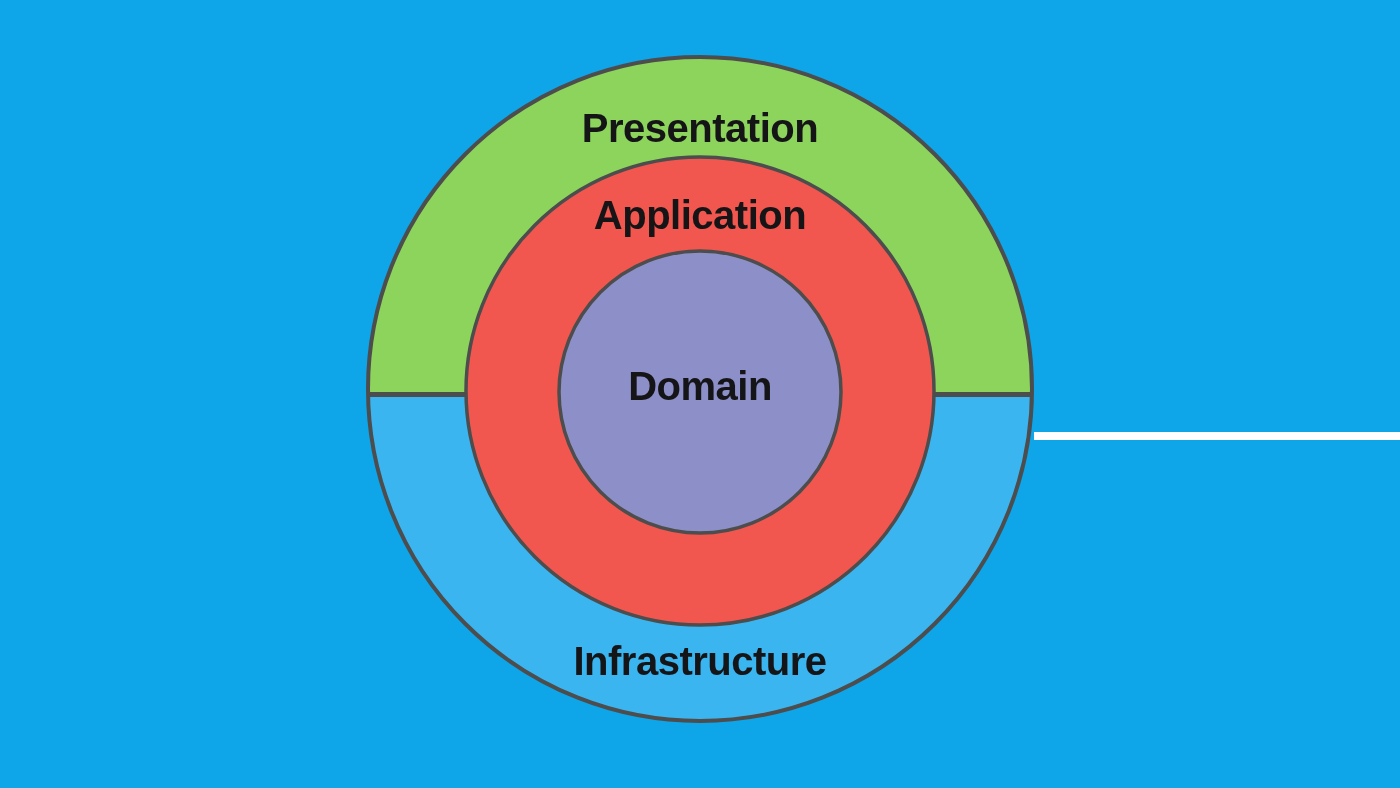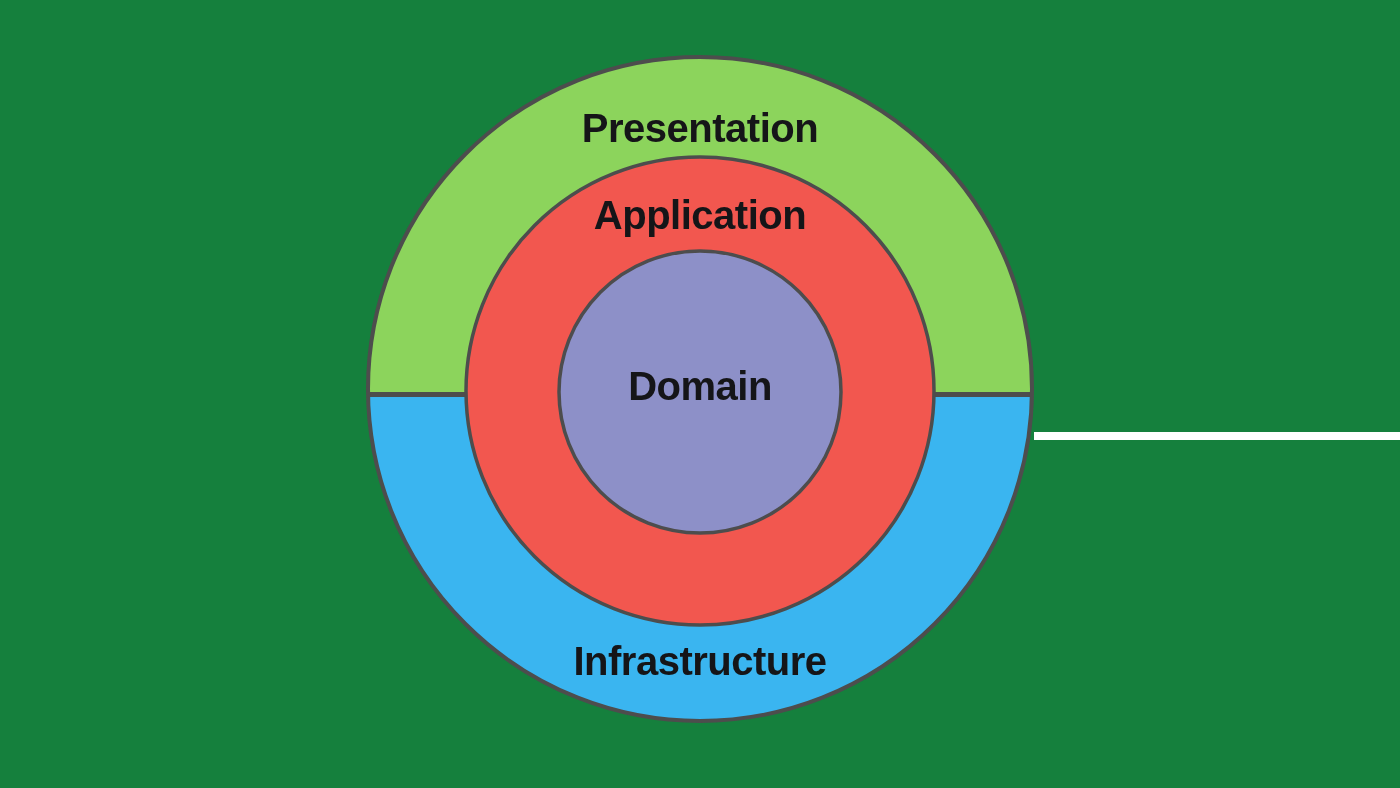--- a/index.html
+++ b/index.html
@@ -10,21 +10,21 @@
     overflow: hidden;
   }
   body {
     background: #000000;
     font-family: "Liberation Sans", sans-serif;
   }
   .canvas {
     position: relative;
     width: 1400px;
     height: 788px;
-    background: #15803d;
+    background: #0ea5e9;
   }
   svg {
     display: block;
     width: 1400px;
     height: 788px;
   }
   .ring-label {
     font-family: "Liberation Sans", sans-serif;
     font-weight: bold;
     font-size: 40px;

